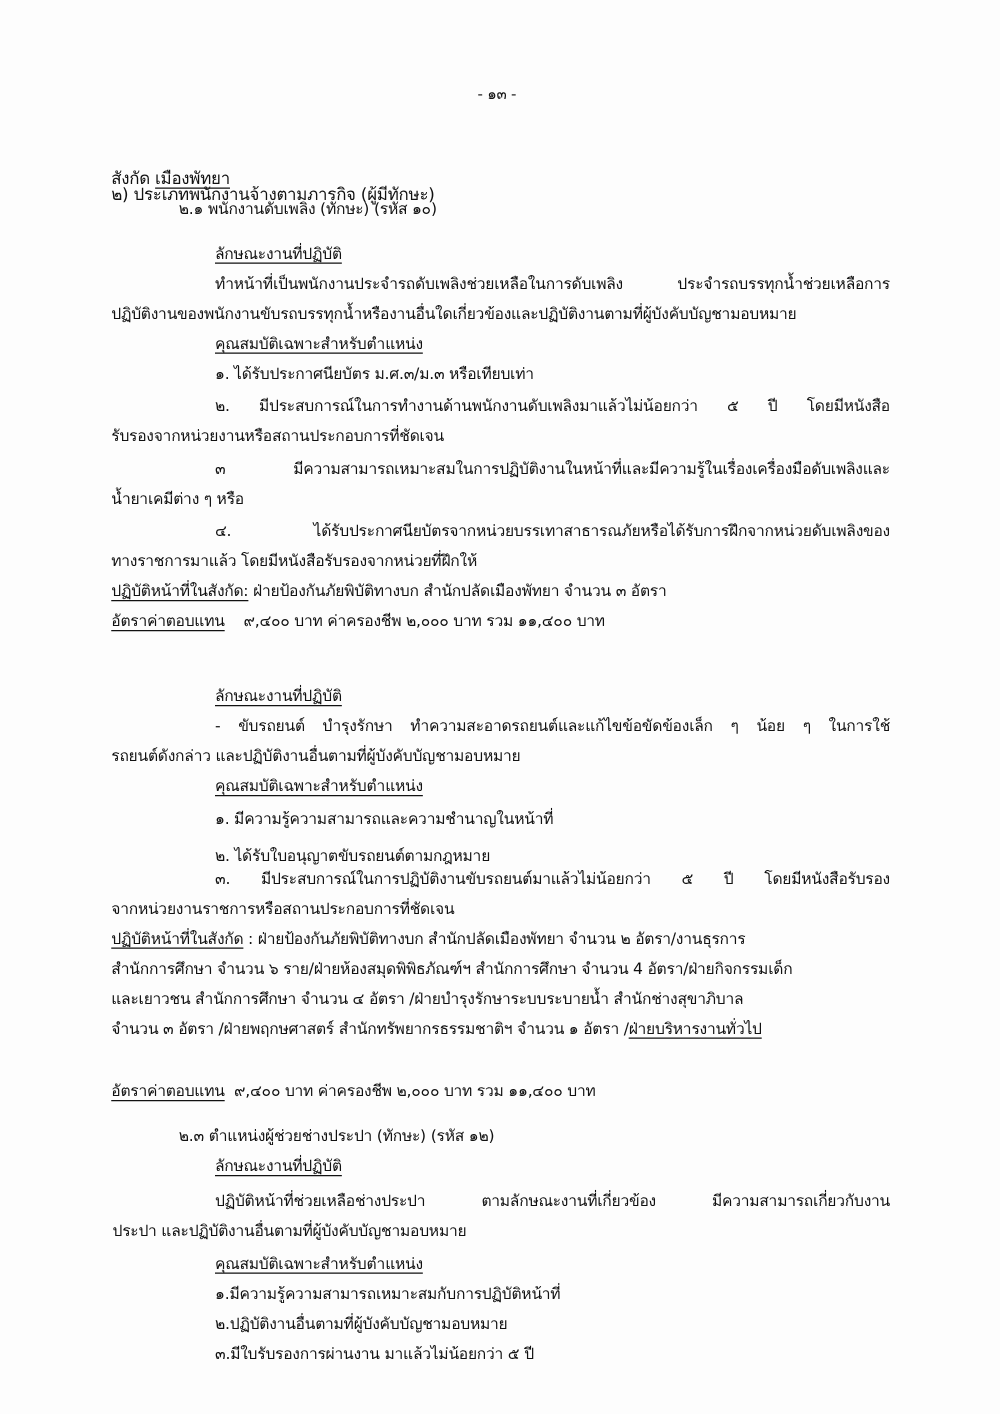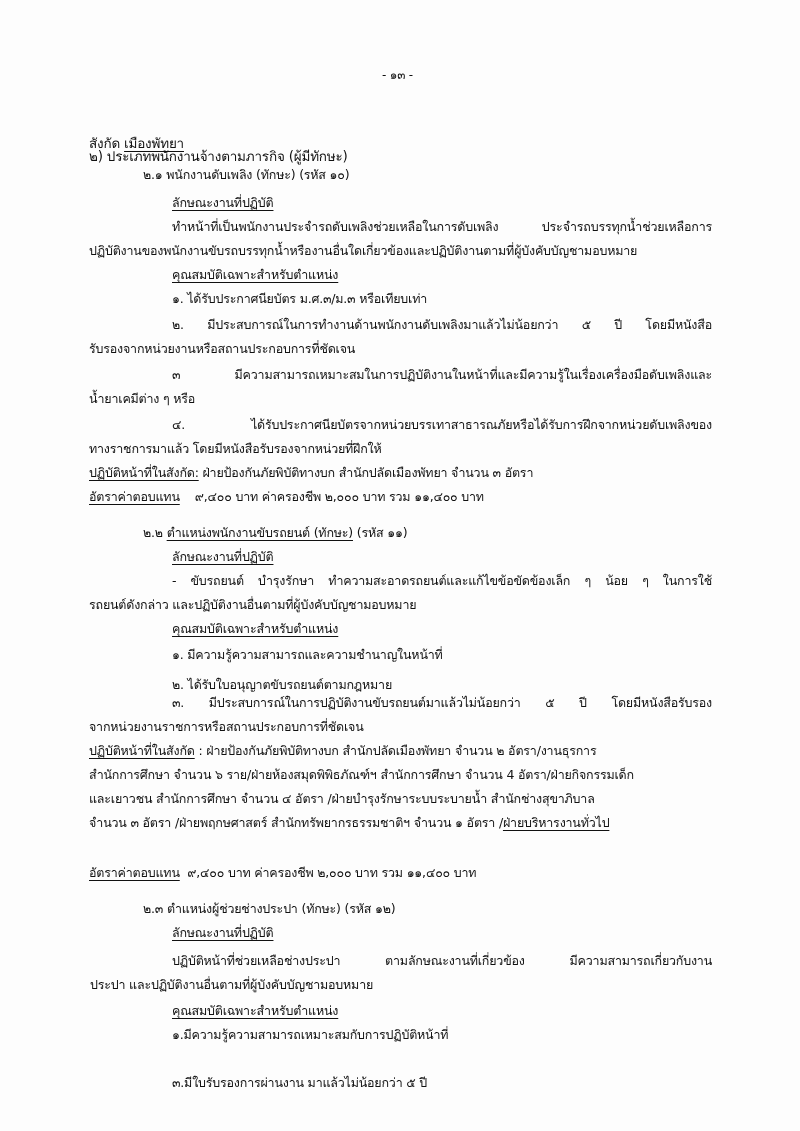--- a/index.html
+++ b/index.html
@@ -21,44 +21,41 @@
 <div class="page">
 
   <div class="ln pnum">- ๑๓ -</div>
 
   <div class="ln sec-title" style="left:89px;top:110px;margin-top:37px;">๒) ประเภทพนักงานจ้างตามภารกิจ (ผู้มีทักษะ)</div>
   <div class="ln sec-title" style="left:89px;top:134px;">
     <span>สังกัด</span>
     <span class="u">เมืองพัทยา</span>
   </div>
 
-  <div class="ln" style="left:143px;top:166px;text-align:right;">๒.๑ พนักงานดับเพลิง (ทักษะ) (รหัส ๑๐)</div>
+  <div class="ln" style="left:143px;top:158px;text-align:right;">๒.๑ พนักงานดับเพลิง (ทักษะ) (รหัส ๑๐)</div>
   <div class="ln u" style="left:172px;top:194px;">ลักษณะงานที่ปฏิบัติ</div>
   <div class="ln just" style="left:172px;top:218px;width:540px;">ทำหน้าที่เป็นพนักงานประจำรถดับเพลิงช่วยเหลือในการดับเพลิง ประจำรถบรรทุกน้ำช่วยเหลือการ</div>
   <div class="ln" style="left:89px;top:242px;">ปฏิบัติงานของพนักงานขับรถบรรทุกน้ำหรืองานอื่นใดเกี่ยวข้องและปฏิบัติงานตามที่ผู้บังคับบัญชามอบหมาย</div>
   <div class="ln u" style="left:172px;top:266px;">คุณสมบัติเฉพาะสำหรับตำแหน่ง</div>
   <div class="ln" style="left:172px;top:290px;">๑. ได้รับประกาศนียบัตร ม.ศ.๓/ม.๓ หรือเทียบเท่า</div>
   <div class="ln just" style="left:172px;top:316px;width:540px;">๒. มีประสบการณ์ในการทำงานด้านพนักงานดับเพลิงมาแล้วไม่น้อยกว่า ๕ ปี โดยมีหนังสือ</div>
   <div class="ln" style="left:89px;top:340px;">รับรองจากหน่วยงานหรือสถานประกอบการที่ชัดเจน</div>
   <div class="ln just" style="left:172px;top:366px;width:540px;">๓ มีความสามารถเหมาะสมในการปฏิบัติงานในหน้าที่และมีความรู้ในเรื่องเครื่องมือดับเพลิงและ</div>
   <div class="ln" style="left:89px;top:390px;">น้ำยาเคมีต่าง ๆ หรือ</div>
   <div class="ln just" style="left:172px;top:416px;width:540px;">๔. ได้รับประกาศนียบัตรจากหน่วยบรรเทาสาธารณภัยหรือได้รับการฝึกจากหน่วยดับเพลิงของ</div>
   <div class="ln" style="left:89px;top:440px;">ทางราชการมาแล้ว โดยมีหนังสือรับรองจากหน่วยที่ฝึกให้</div>
   <div class="ln" style="left:89px;top:464px;">
     <span class="u">ปฏิบัติหน้าที่ในสังกัด:</span>
     <span>ฝ่ายป้องกันภัยพิบัติทางบก สำนักปลัดเมืองพัทยา จำนวน ๓ อัตรา</span>
   </div>
   <div class="ln" style="left:89px;top:488px;">
     <span class="u">อัตราค่าตอบแทน</span>&nbsp;&nbsp;&nbsp;
     <span>๙,๔๐๐ บาท ค่าครองชีพ ๒,๐๐๐ บาท รวม ๑๑,๔๐๐ บาท</span>
   </div>
 
-  <div class="ln" style="left:143px;top:524px;">
-    <span>๒.๒ </span><span class="u">ตำแหน่งพนักงานขับรถยนต์ (ทักษะ)</span><span> (รหัส ๑๑)</span>
-  </div>
   <div class="ln u" style="left:172px;top:548px;">ลักษณะงานที่ปฏิบัติ</div>
   <div class="ln just" style="left:172px;top:572px;width:540px;">- ขับรถยนต์ บำรุงรักษา ทำความสะอาดรถยนต์และแก้ไขข้อขัดข้องเล็ก ๆ น้อย ๆ ในการใช้</div>
   <div class="ln" style="left:89px;top:596px;">รถยนต์ดังกล่าว และปฏิบัติงานอื่นตามที่ผู้บังคับบัญชามอบหมาย</div>
   <div class="ln u" style="left:172px;top:620px;">คุณสมบัติเฉพาะสำหรับตำแหน่ง</div>
   <div class="ln" style="left:172px;top:646px;">๑. มีความรู้ความสามารถและความชำนาญในหน้าที่</div>
   <div class="ln" style="left:172px;top:676px;text-align:right;">๒. ได้รับใบอนุญาตขับรถยนต์ตามกฎหมาย</div>
   <div class="ln just" style="left:172px;top:694px;width:540px;">๓. มีประสบการณ์ในการปฏิบัติงานขับรถยนต์มาแล้วไม่น้อยกว่า ๕ ปี โดยมีหนังสือรับรอง</div>
   <div class="ln" style="left:89px;top:718px;">จากหน่วยงานราชการหรือสถานประกอบการที่ชัดเจน</div>
   <div class="ln" style="left:89px;top:742px;width:624px;">
     <span class="u">ปฏิบัติหน้าที่ในสังกัด</span><span> : ฝ่ายป้องกันภัยพิบัติทางบก สำนักปลัดเมืองพัทยา จำนวน ๒ อัตรา/งานธุรการ</span>
@@ -72,15 +69,16 @@
     <span class="u">อัตราค่าตอบแทน</span>&nbsp;
     <span>๙,๔๐๐ บาท ค่าครองชีพ ๒,๐๐๐ บาท รวม ๑๑,๔๐๐ บาท</span>
   </div>
 
   <div class="ln" style="left:143px;top:900px;">๒.๓ ตำแหน่งผู้ช่วยช่างประปา (ทักษะ) (รหัส ๑๒)</div>
   <div class="ln u" style="left:172px;top:924px;">ลักษณะงานที่ปฏิบัติ</div>
   <div class="ln just" style="left:172px;top:952px;width:540px;">ปฏิบัติหน้าที่ช่วยเหลือช่างประปา ตามลักษณะงานที่เกี่ยวข้อง มีความสามารถเกี่ยวกับงาน</div>
   <div class="ln" style="left:90px;top:976px;">ประปา และปฏิบัติงานอื่นตามที่ผู้บังคับบัญชามอบหมาย</div>
   <div class="ln u" style="left:172px;top:1002px;">คุณสมบัติเฉพาะสำหรับตำแหน่ง</div>
   <div class="ln" style="left:172px;top:1026px;">๑.มีความรู้ความสามารถเหมาะสมกับการปฏิบัติหน้าที่</div>
+  <div class="ln" style="left:172px;top:1050px;">๒.ปฏิบัติงานอื่นตามที่ผู้บังคับบัญชามอบหมาย</div>
   <div class="ln" style="left:172px;top:1074px;">๓.มีใบรับรองการผ่านงาน มาแล้วไม่น้อยกว่า ๕ ปี</div>
 
 </div>
 
 </body></html>

